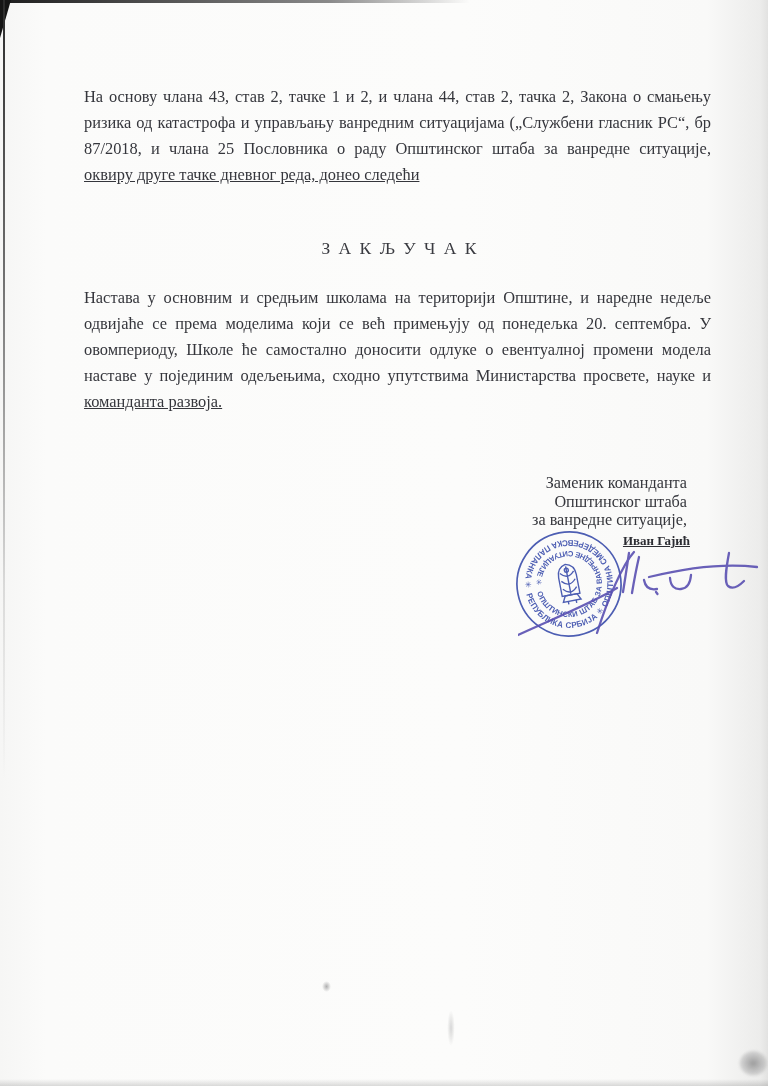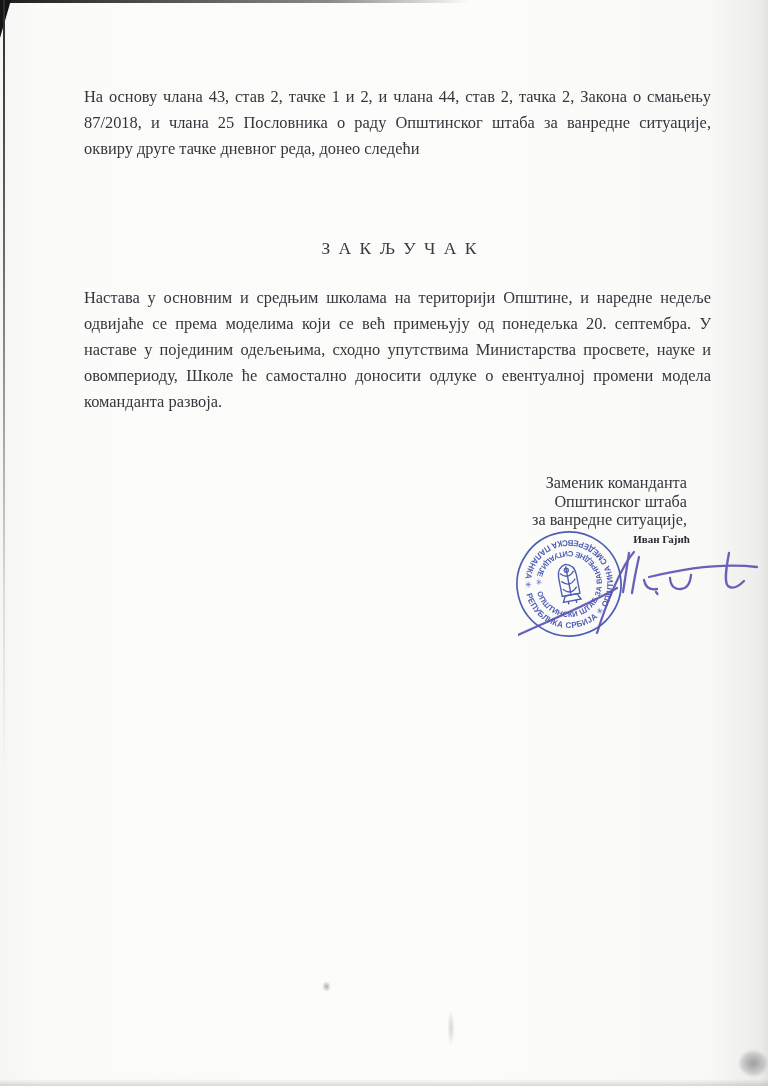--- a/index.html
+++ b/index.html
@@ -27,27 +27,27 @@
   .speck-1{position:absolute;left:322px;top:981px;width:9px;height:11px;
     background:radial-gradient(ellipse at center,rgba(100,100,102,0.5),rgba(120,120,120,0) 70%);}
   .smudge-mid{position:absolute;left:444px;top:1002px;width:14px;height:52px;
     background:radial-gradient(ellipse 5px 24px at center,rgba(120,120,122,0.28),rgba(130,130,130,0) 75%);
     filter:blur(0.5px);}
   
   .para{position:absolute;left:84px;width:627px;font-size:16.4px;line-height:26px;}
   .p1{top:84px;}
   .p2{top:285px;}
   .jl{text-align:justify;text-align-last:justify;}
-  .jl-last{text-align:right;text-align-last:left;}
+  .jl-last{text-align:right;text-align-last:left;text-decoration:underline;}
   .heading{position:absolute;top:238px;left:16px;width:768px;text-align:center;
     font-size:17.5px;letter-spacing:2px;color:#3a3b41;}
   .sig-block{position:absolute;top:474px;right:81px;text-align:right;
     font-size:16.2px;line-height:18.5px;}
   .sig-name{position:absolute;top:533px;right:78px;font-weight:bold;
-    font-size:11px;color:#2c2d33;z-index:5;}
+    font-size:13px;color:#2c2d33;z-index:5;text-decoration:underline;}
   .ref-block{position:absolute;left:84px;top:578px;font-weight:bold;
     font-size:16.3px;line-height:22.5px;color:#2e2f35;}
   .stamp{position:absolute;left:513px;top:528px;width:112px;height:112px;
     transform:rotate(-11deg);opacity:0.92;z-index:2;}
   .stamp text{font-family:"Liberation Sans","DejaVu Sans",sans-serif;font-weight:bold;}
   .signature{position:absolute;left:518px;top:536px;width:248px;height:102px;
     z-index:4;opacity:0.9;}
 </style>
 </head>
 <body>
@@ -57,31 +57,32 @@
   <div class="edge-top"></div>
   <div class="corner-wedge"></div>
   <div class="edge-left"></div>
   <div class="edge-bottom"></div>
   <div class="smudge-br"></div>
   <div class="speck-1"></div>
   <div class="smudge-mid"></div>
 
   <div class="para p1">
     <div class="jl">На основу члана 43, став 2, тачке 1 и 2, и члана 44, став 2, тачка 2, Закона о смањењу</div>
+    <div class="jl">ризика од катастрофа и управљању ванредним ситуацијама („Службени гласник РС“, бр</div>
     <div class="jl">87/2018, и члана 25 Пословника о раду Општинског штаба за ванредне ситуације,</div>
     <div class="jl-last">оквиру друге тачке дневног реда, донео следећи</div>
   </div>
 
   <div class="heading">З А К Љ У Ч А К</div>
 
   <div class="para p2">
     <div class="jl">Настава у основним и средњим школама на територији Општине, и наредне недеље</div>
     <div class="jl">одвијаће се према моделима који се већ примењују од понедељка 20. септембра. У</div>
+    <div class="jl">овомпериоду, Школе ће самостално доносити одлуке о евентуалној промени модела</div>
     <div class="jl">наставе у појединим одељењима, сходно упутствима Министарства просвете, науке и</div>
-    <div class="jl">овомпериоду, Школе ће самостално доносити одлуке о евентуалној промени модела</div>
     <div class="jl-last">команданта развоја.</div>
   </div>
 
   <div class="sig-block">
     <div>Заменик команданта</div>
     <div>Општинског штаба</div>
     <div>за ванредне ситуације,</div>
   </div>
 
   <div class="sig-name">Иван Гајић</div>

